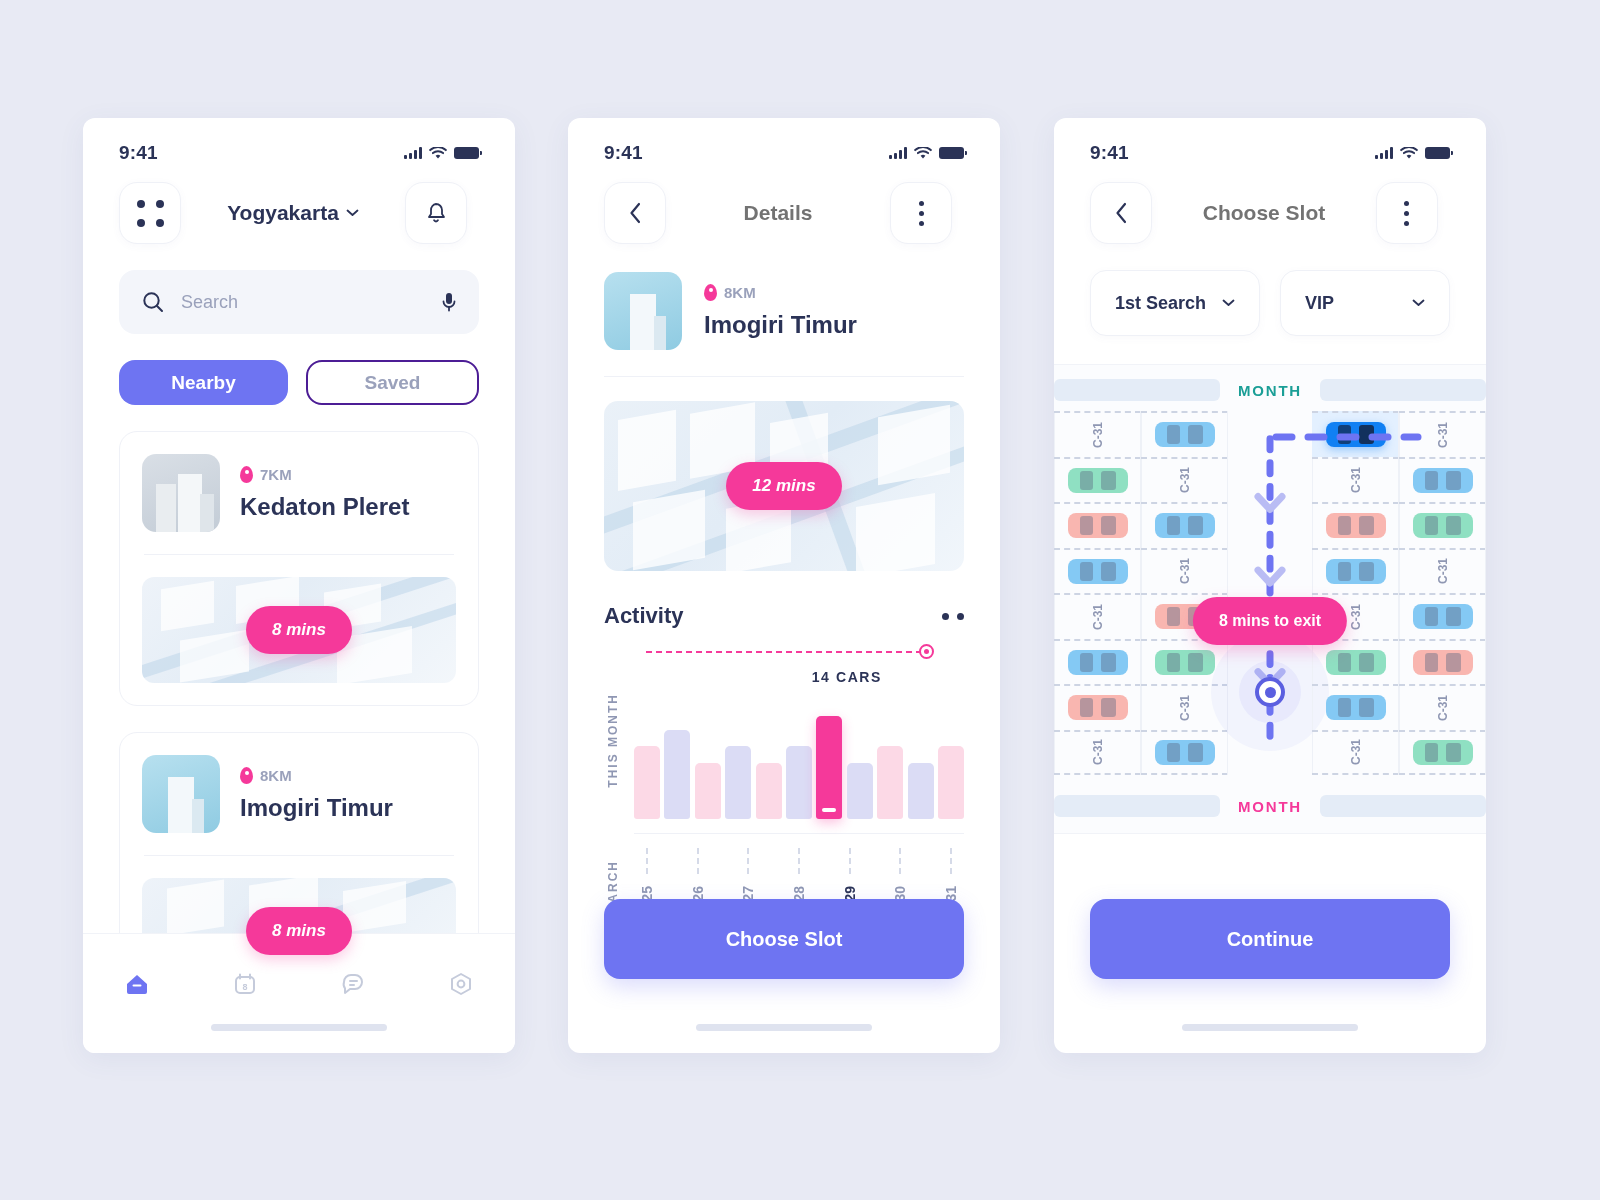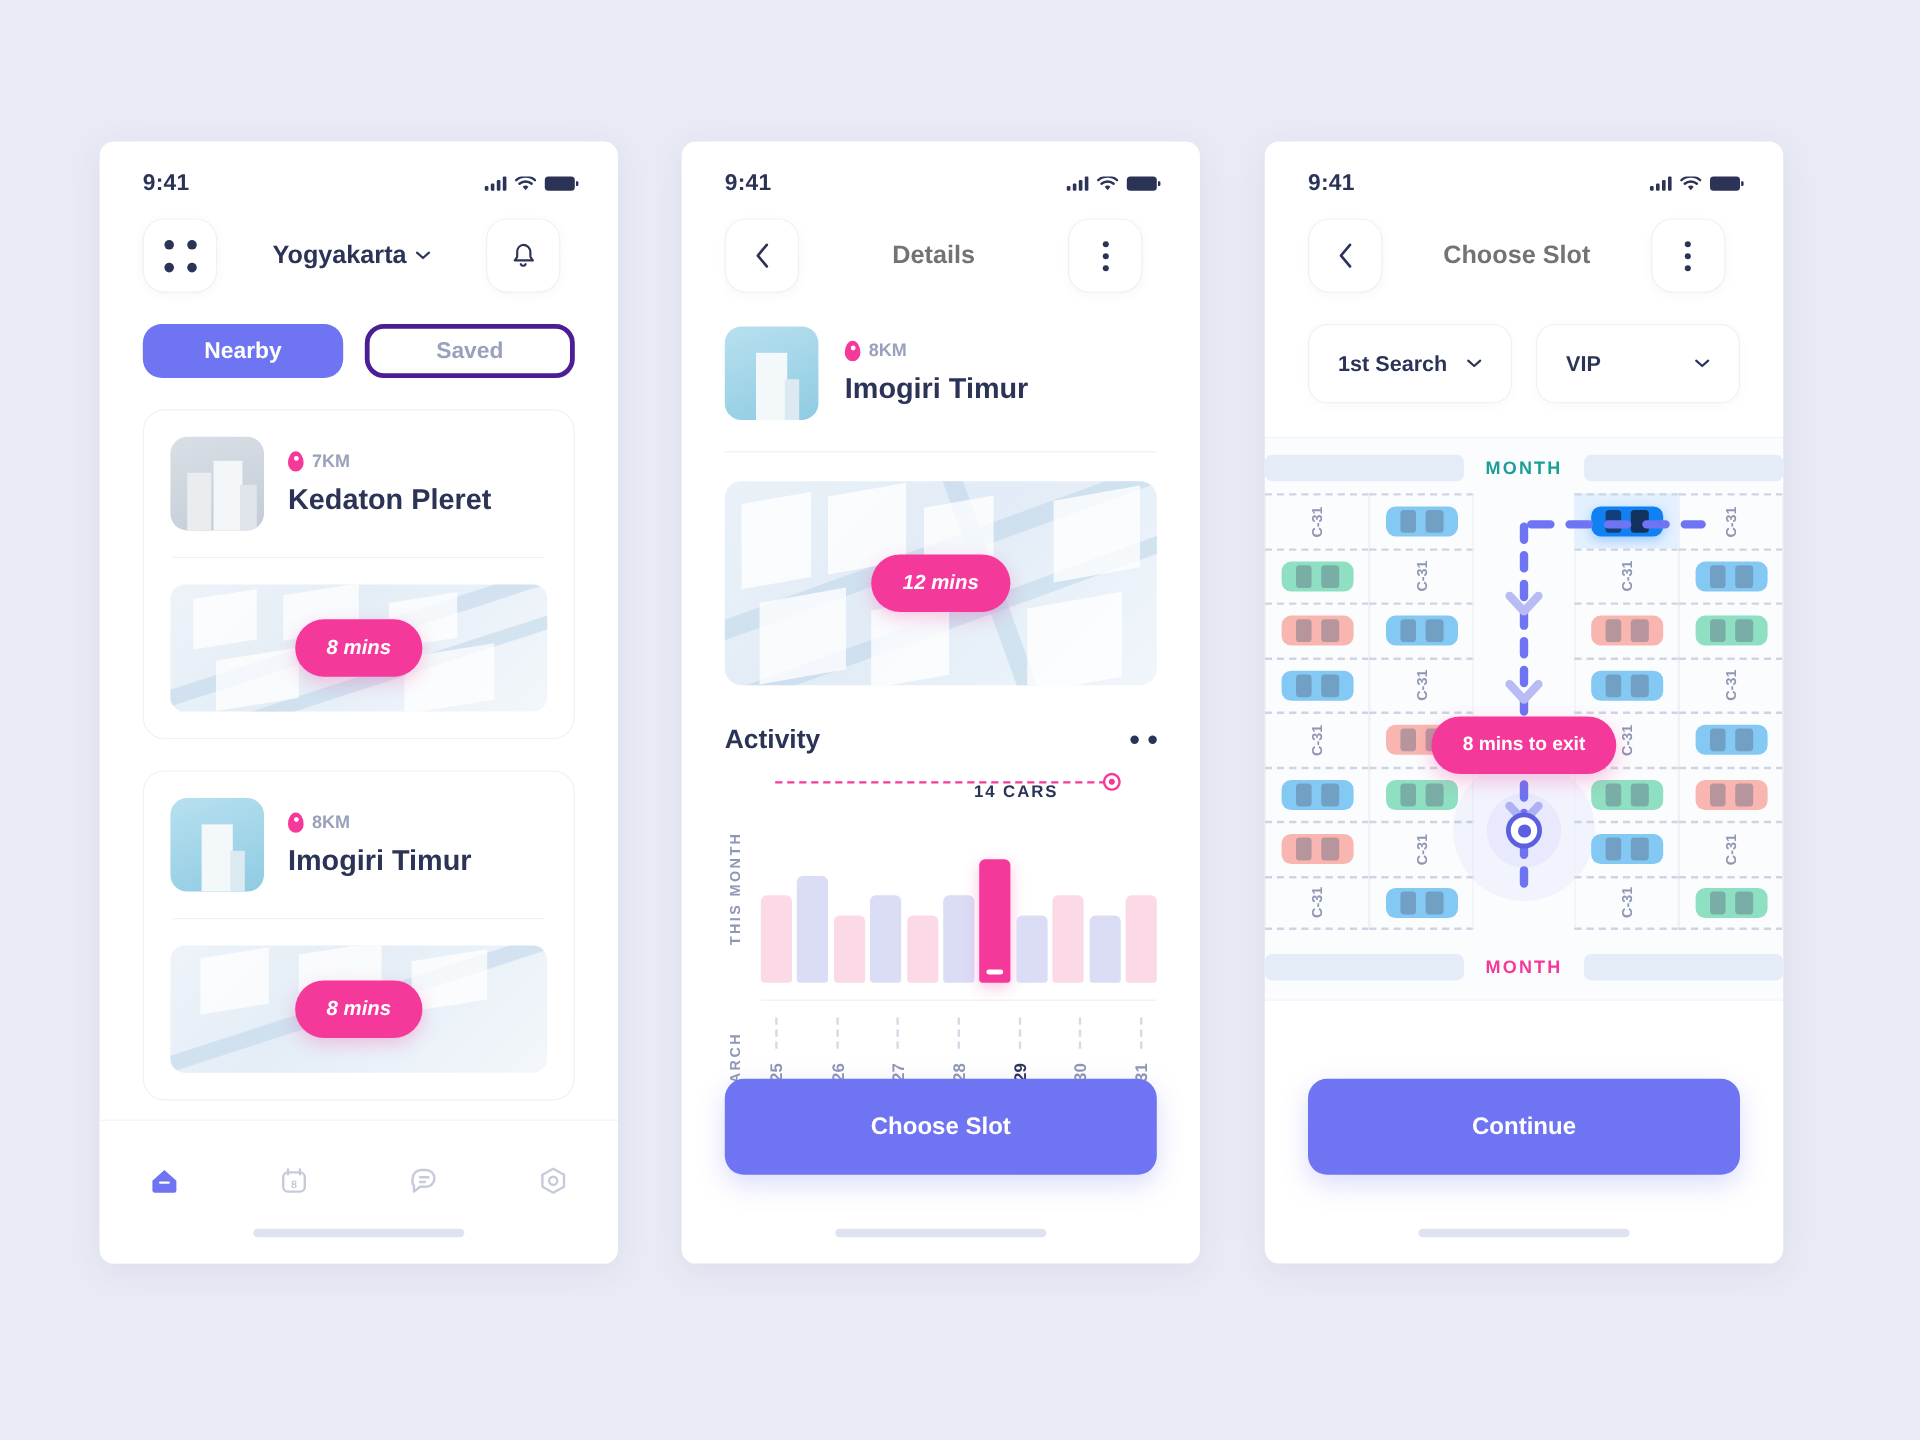--- a/index.html
+++ b/index.html
@@ -60,21 +60,21 @@
   }
   .search-ph { flex: 1; font-size: 18px; color: #9aa1bb; }
 
   
   .segs { margin: 26px 36px 0 36px; display: flex; gap: 18px; }
   .seg {
     flex: 1; height: 45px; border-radius: 16px; display: flex;
     align-items: center; justify-content: center; font-size: 19px; font-weight: 700;
   }
   .seg.on { background: #6e74f2; color: #fff; }
-  .seg.off { background: #fff; border: 4px solid #4c1d95; color: #9aa1bb; }
+  .seg.off { background: #fff; border: 2px solid #4c1d95; color: #9aa1bb; }
 
   
   .cards { margin: 26px 36px 0 36px; }
   .card { border: 1px solid #eff1f7; border-radius: 18px; padding: 22px; margin-bottom: 26px; background:#fff; }
   .card-top { display: flex; gap: 20px; align-items: center; }
   .thumb { width: 78px; height: 78px; border-radius: 14px; overflow: hidden; flex: 0 0 auto; position: relative; }
   .thumb.a { background: linear-gradient(160deg,#d9dfe6,#c3ccd6); }
   .thumb.b { background: linear-gradient(160deg,#b7e0ef,#8fcbe2); }
   .tower { position:absolute; bottom:0; background:#f3f6f8; }
   .dist { display: flex; align-items: center; gap: 7px; font-size: 15px; color: #9aa1bb; font-weight: 600; }
@@ -135,21 +135,21 @@
   .target-line { position: relative; height: 26px; }
   .target-line .dash {
     position: absolute; left: 12px; right: 42px; top: 12px; height: 0;
     border-top: 2.5px dashed #f5399a;
   }
   .target-line .knob {
     position: absolute; right: 30px; top: 5px; width: 15px; height: 15px; border-radius: 50%;
     border: 2.5px solid #f5399a; background: #fff;
   }
   .target-line .knob::after { content:""; position:absolute; inset:3px; border-radius:50%; background:#f5399a; }
-  .cars-lab { position: absolute; top: 12px; font-size: 14px; font-weight: 700;
+  .cars-lab { position: absolute; top: 30px; font-size: 14px; font-weight: 700;
     color: #2b3357; letter-spacing: 1.6px; transform: translateX(-50%); }
   .bars { display: flex; align-items: flex-end; justify-content: space-between;
     height: 108px; margin-top: 46px; }
   .bar { width: 26px; border-radius: 5px 5px 3px 3px; position: relative; }
   .bar.sel { background: #f5399a; box-shadow: 0 4px 12px rgba(245,57,154,.3); }
   .bar.sel::after { content:""; position:absolute; left:50%; transform:translateX(-50%);
     bottom: 7px; width: 14px; height: 4px; border-radius: 2px; background: #fff; }
   .bar.pink { background: #fcd9e6; }
   .bar.lav  { background: #dbdcf5; }
   .axis-line { height: 1px; background: #eff1f7; margin-top: 14px; }
@@ -261,20 +261,32 @@
         </svg>
       </div>
       <div class="iconbtn">
         <svg width="22" height="24" viewBox="0 0 22 24">
           <path d="M11 3a6 6 0 0 1 6 6v4l2 3H4l2-3V9a6 6 0 0 1 5-6Z" stroke="#2b3357" stroke-width="1.8" fill="none" stroke-linejoin="round"></path>
           <path d="M9 19.2a2.2 2.2 0 0 0 4 0" stroke="#2b3357" stroke-width="1.8" fill="none" stroke-linecap="round"></path>
         </svg>
       </div>
     </div>
 
+    <div class="search">
+      <svg width="24" height="24" viewBox="0 0 24 24">
+        <circle cx="10.5" cy="10.5" r="7.2" stroke="#2b3357" stroke-width="2" fill="none"></circle>
+        <path d="M15.8 15.8 21 21" stroke="#2b3357" stroke-width="2" stroke-linecap="round"></path>
+      </svg>
+      <span class="search-ph">Search</span>
+      <svg width="16" height="24" viewBox="0 0 16 24">
+        <rect x="5" y="3" width="6" height="11" rx="3" fill="#2b3357"></rect>
+        <path d="M2.5 11.5a5.5 5.5 0 0 0 11 0" stroke="#2b3357" stroke-width="1.8" fill="none" stroke-linecap="round"></path>
+        <path d="M8 17v3.5" stroke="#2b3357" stroke-width="1.8" stroke-linecap="round"></path>
+      </svg>
+    </div>
 
     <div class="segs">
       <div class="seg on">Nearby</div>
       <div class="seg off">Saved</div>
     </div>
 
     <div class="cards">
 
       <div class="card">
         <div class="card-top">

